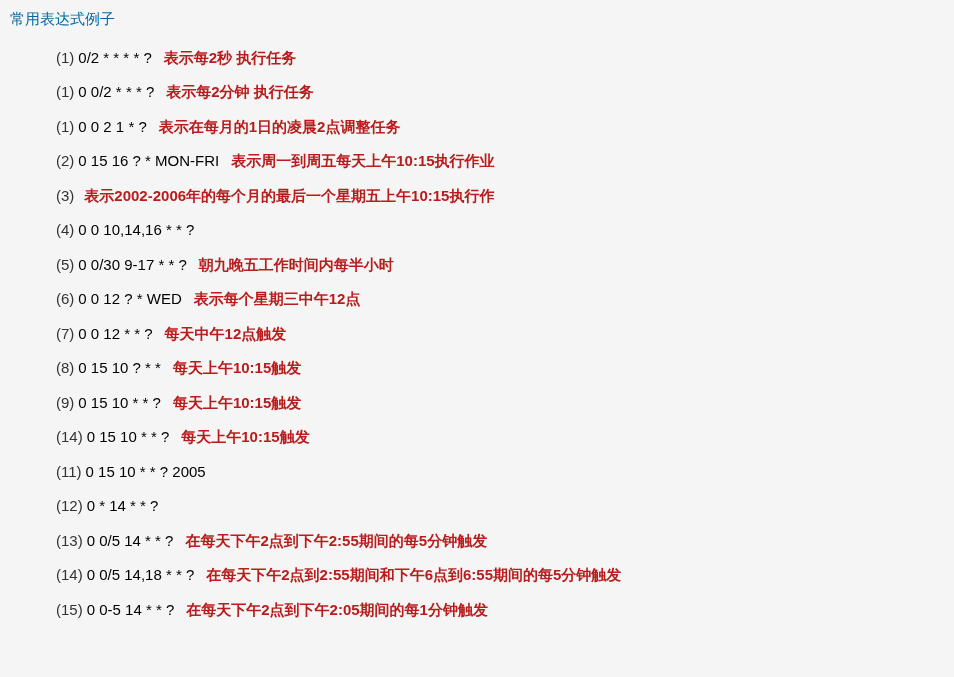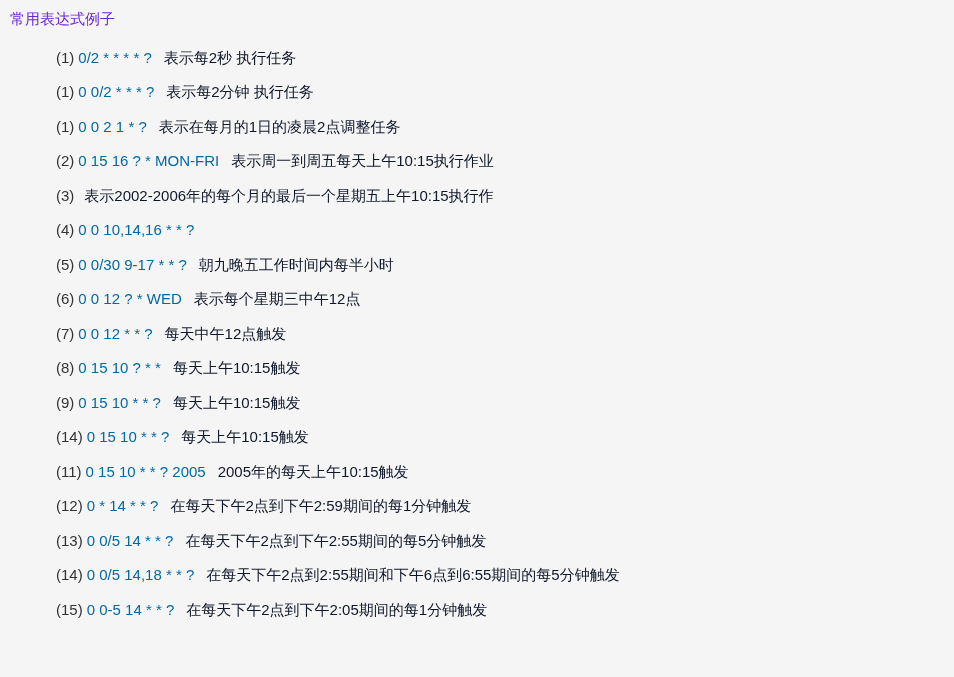--- a/index.html
+++ b/index.html
@@ -6,40 +6,41 @@
   body {
     background: #f5f5f5;
     font-family: "Microsoft YaHei", "Segoe UI", Arial, sans-serif;
     font-size: 15px;
     color: #333;
     padding: 8px 10px;
     width: 954px;
     line-height: 1.5;
   }
   .title {
-    color: #6d28d9;
+    color: #0369a1;
     margin-bottom: 10px;
   }
   .row {
     padding: 6px 0 6px 46px;
     display: flex;
     align-items: baseline;
     flex-wrap: wrap;
   }
   .num {
     color: #333;
     margin-right: 4px;
   }
   .expr {
-    color: #0369a1;
+    color: #000000;
     margin-right: 6px;
   }
   .desc {
-    color: #0f172a;
+    color: #b91c1c;
     margin-left: 6px;
+    font-weight: bold;
   }
 </style>
 </head>
 <body>
 
 <div class="title">常用表达式例子</div>
 <div id="list">
     <div class="row">
       <span class="num">(1)</span> 
       <span class="expr">0/2 * * * * ?</span> 
@@ -94,26 +95,24 @@
       <span class="desc">每天上午10:15触发</span>
     </div>
     <div class="row">
       <span class="num">(14)</span> 
       <span class="expr">0 15 10 * * ?</span> 
       <span class="desc">每天上午10:15触发</span>
     </div>
     <div class="row">
       <span class="num">(11)</span> 
       <span class="expr">0 15 10 * * ? 2005</span> 
-      <span class="desc">2005年的每天上午10:15触发</span>
     </div>
     <div class="row">
       <span class="num">(12)</span> 
       <span class="expr">0 * 14 * * ?</span> 
-      <span class="desc">在每天下午2点到下午2:59期间的每1分钟触发</span>
     </div>
     <div class="row">
       <span class="num">(13)</span> 
       <span class="expr">0 0/5 14 * * ?</span> 
       <span class="desc">在每天下午2点到下午2:55期间的每5分钟触发</span>
     </div>
     <div class="row">
       <span class="num">(14)</span> 
       <span class="expr">0 0/5 14,18 * * ?</span> 
       <span class="desc">在每天下午2点到2:55期间和下午6点到6:55期间的每5分钟触发</span>

